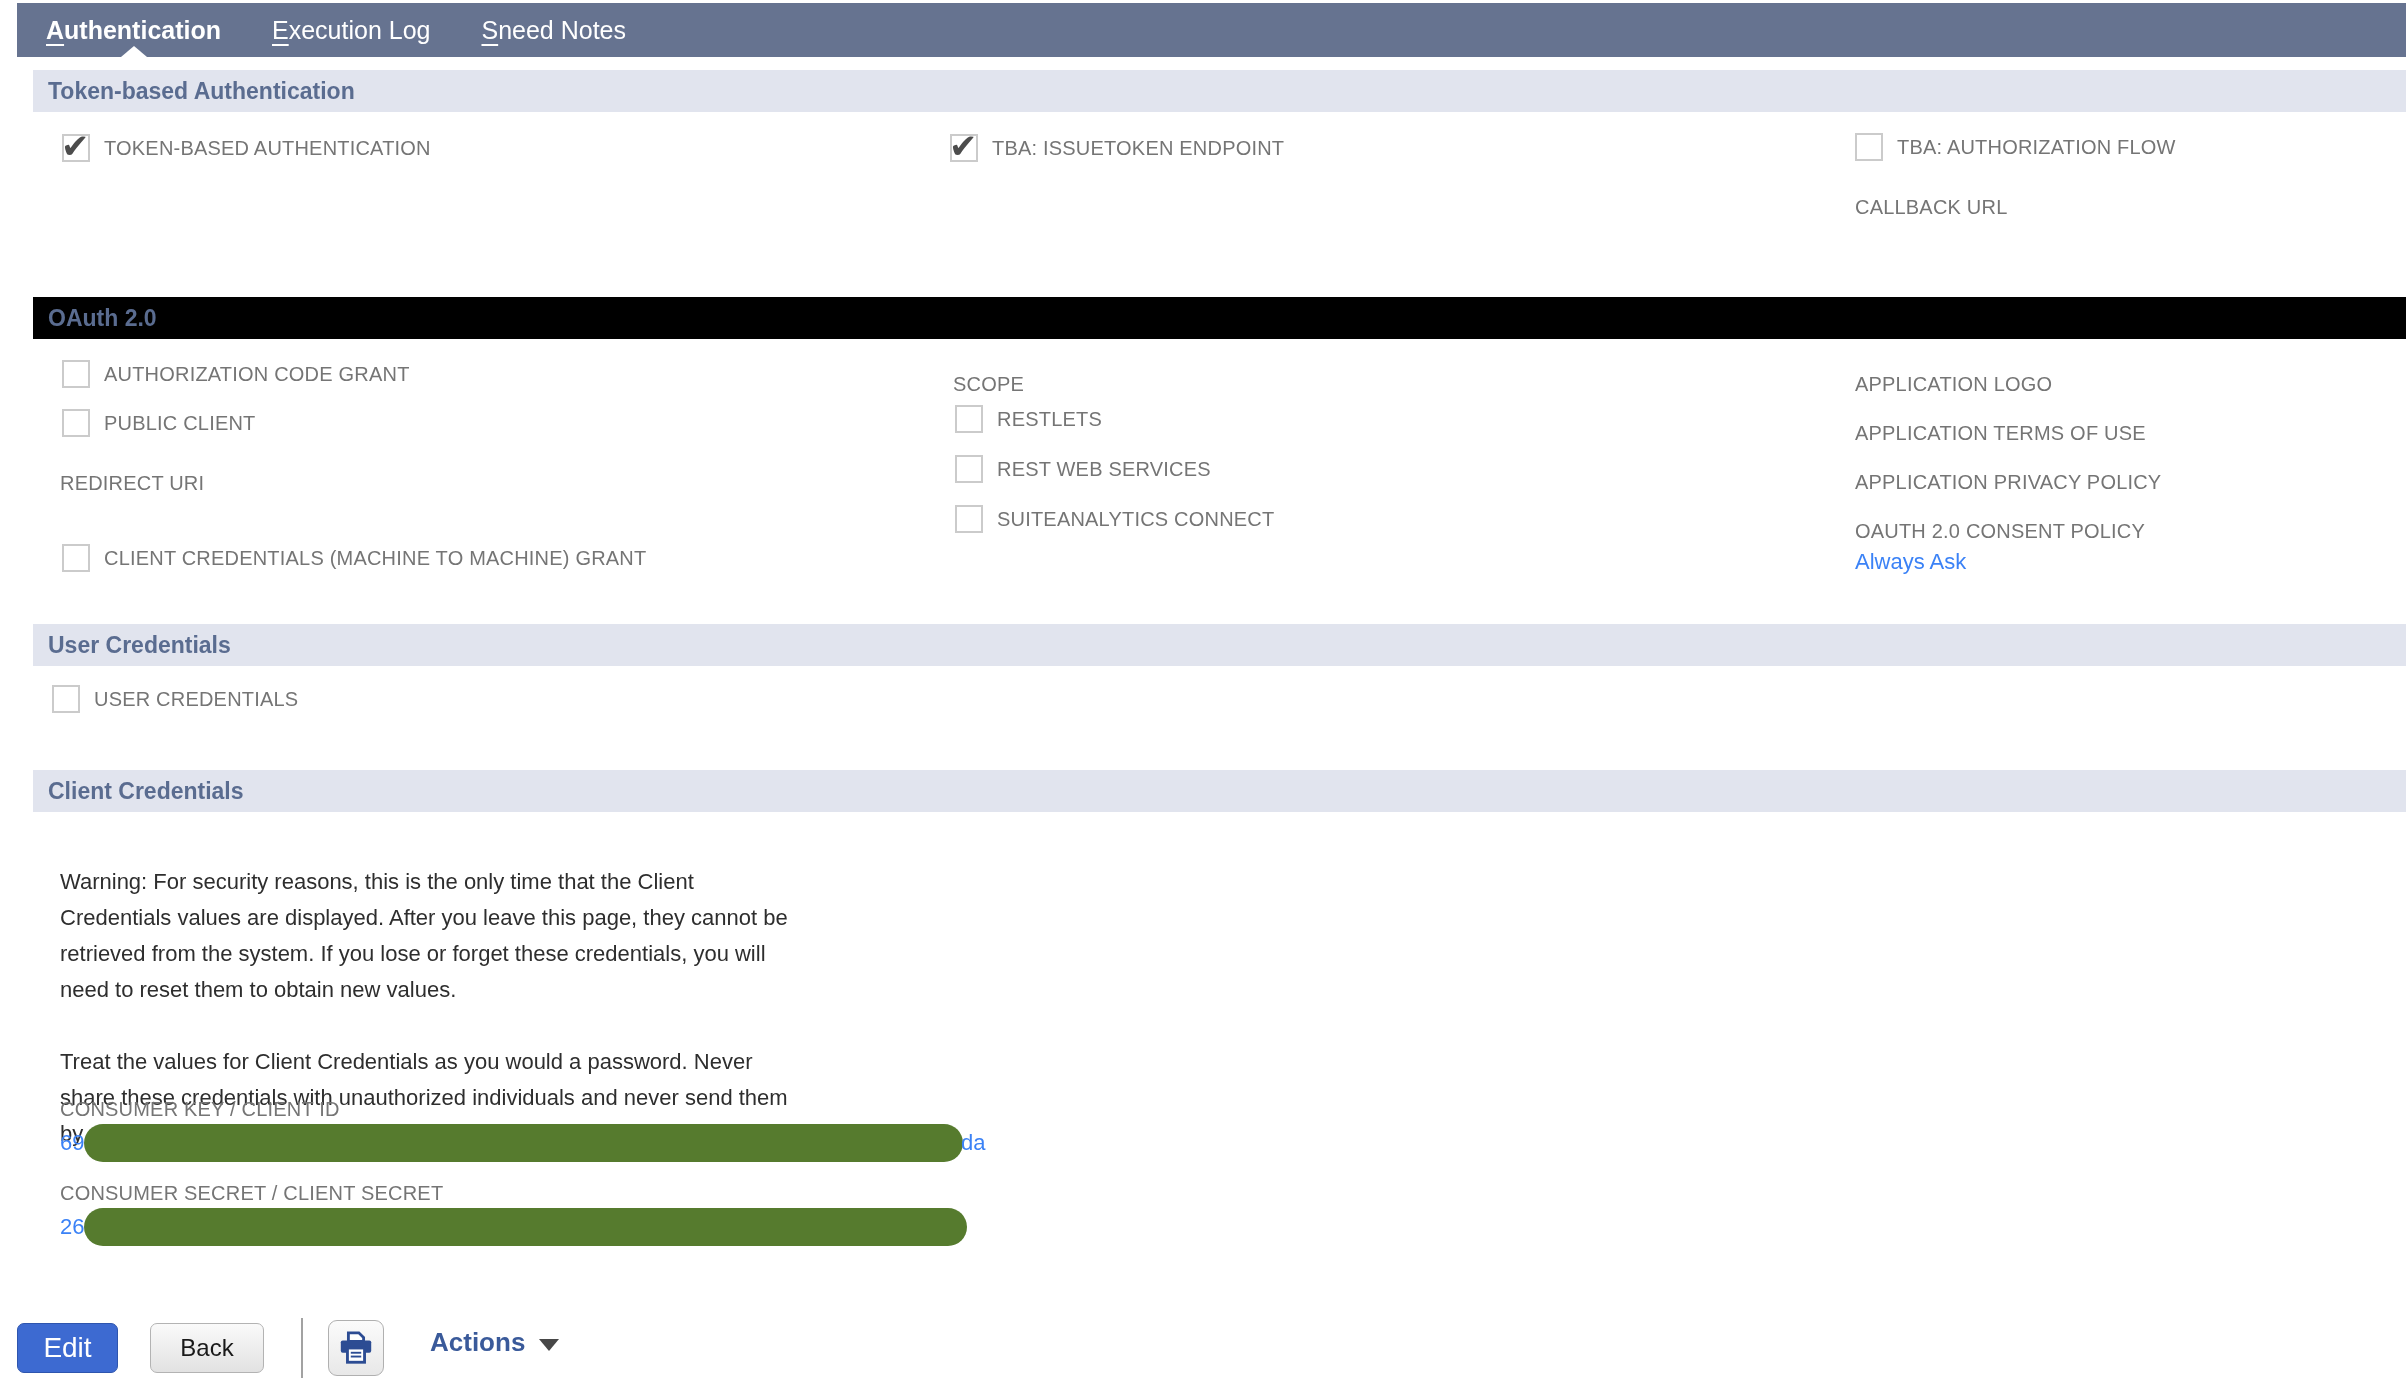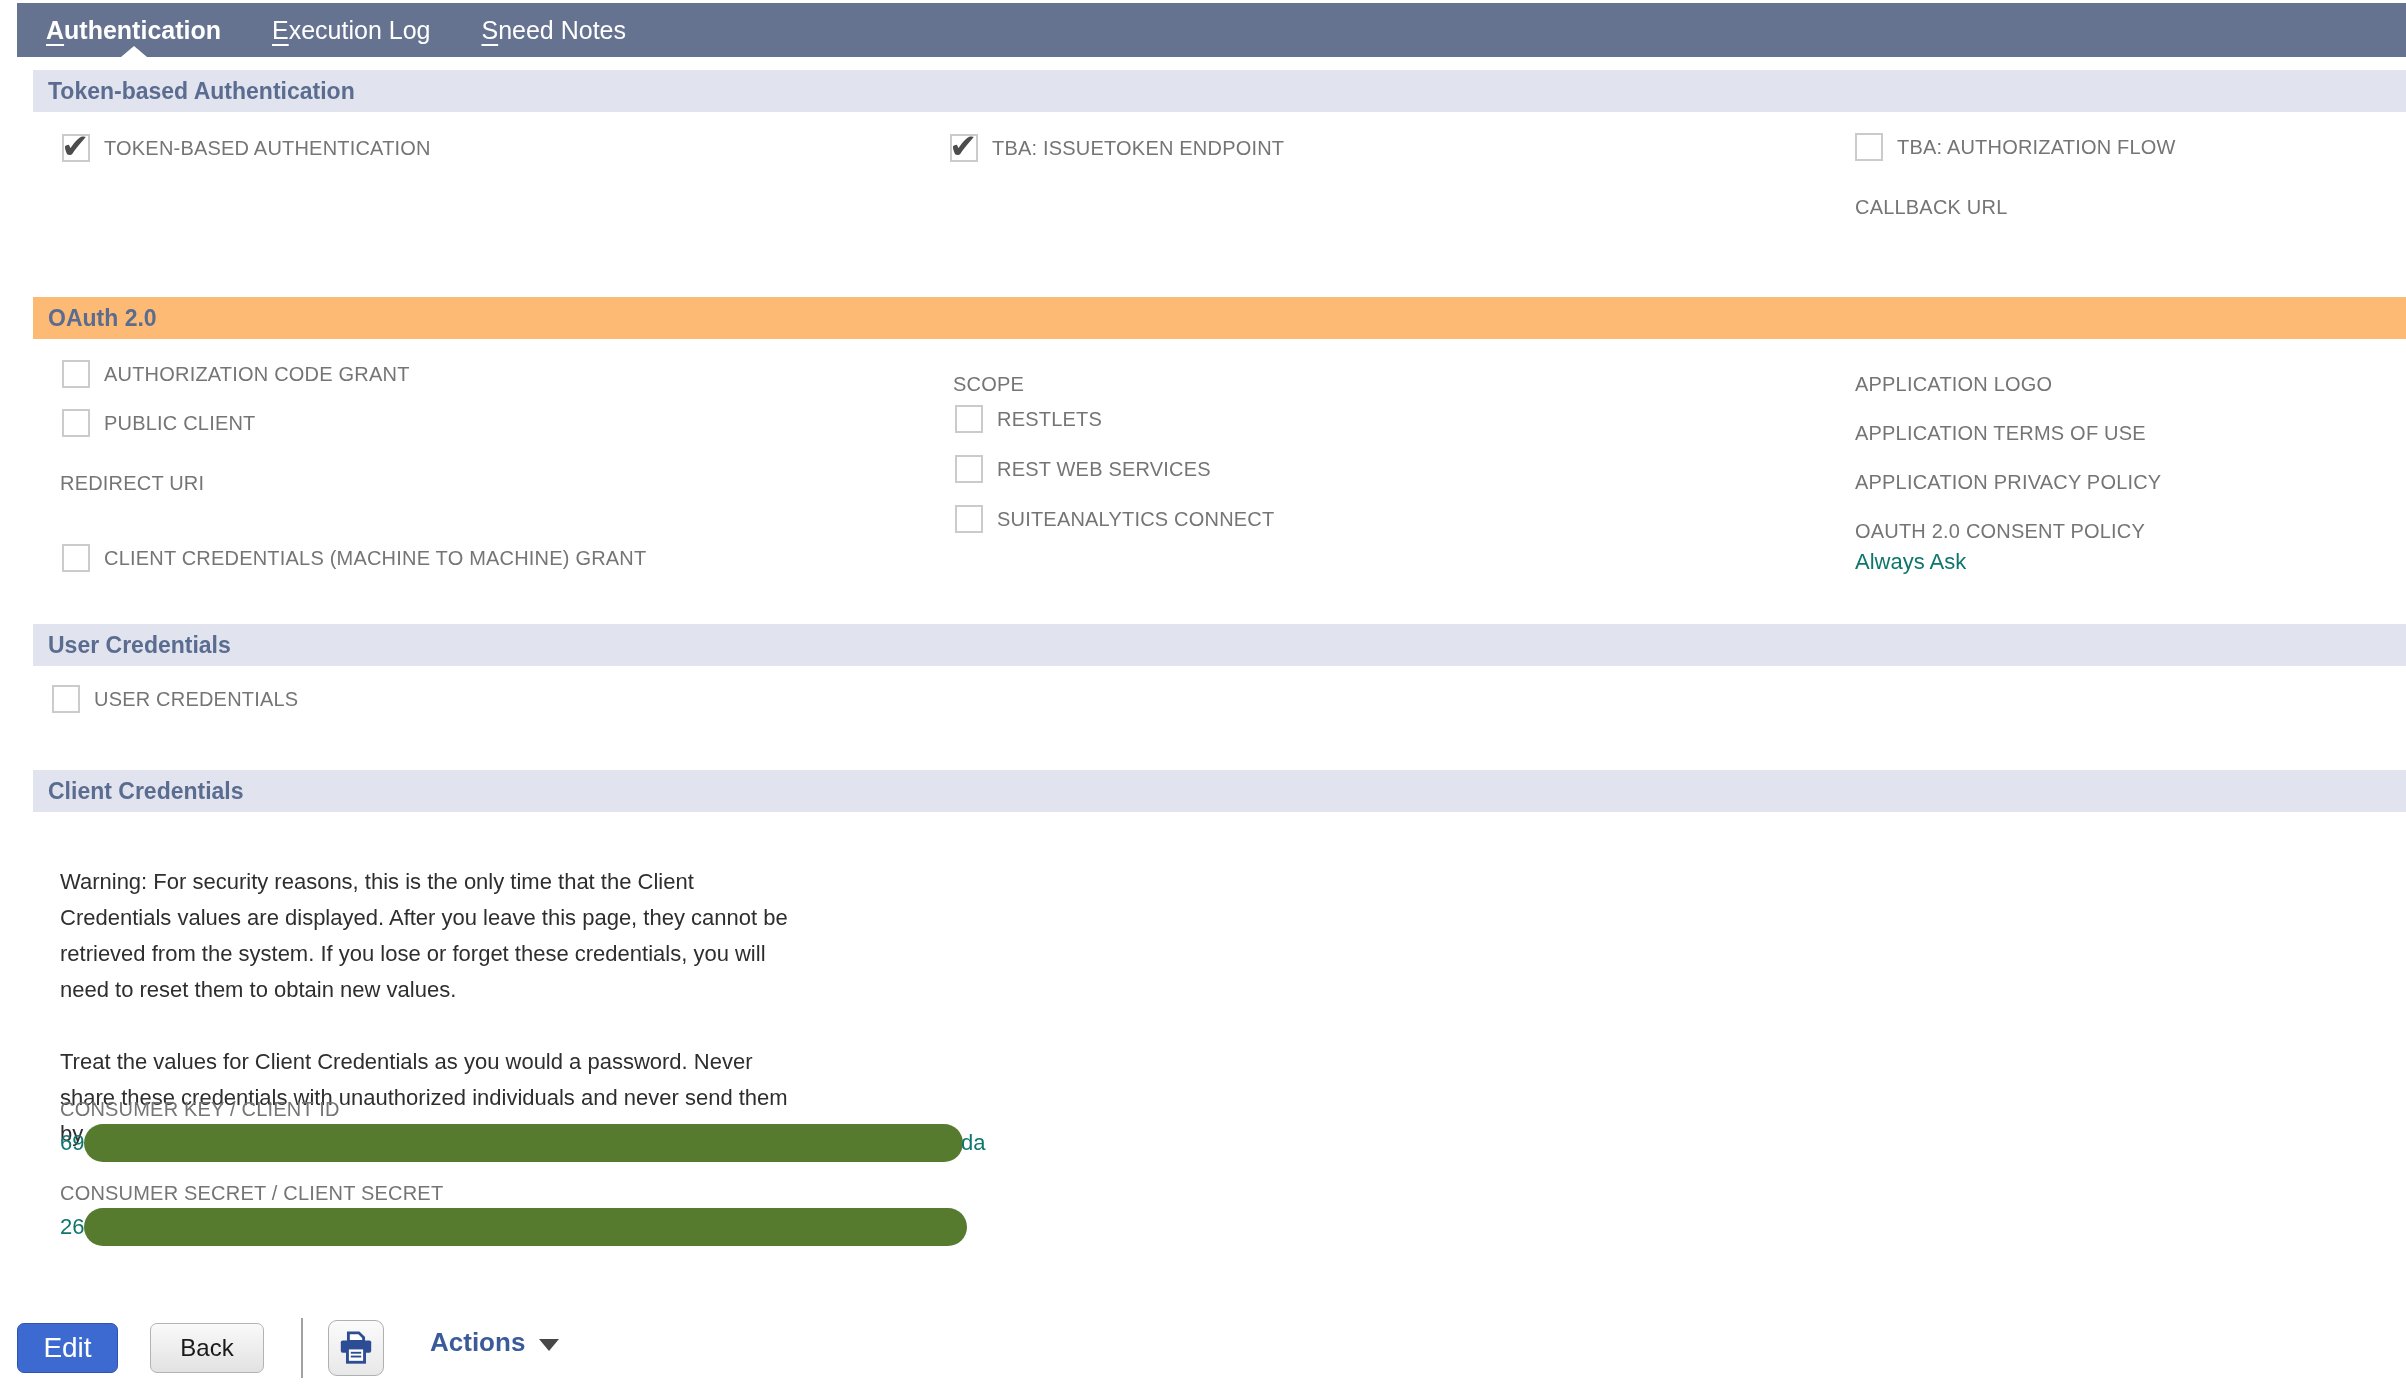--- a/index.html
+++ b/index.html
@@ -34,21 +34,21 @@
   .cb{
     width:28px;height:28px;background:#fff;border:2px solid #cbcbcb;
     box-sizing:border-box;display:inline-block;position:relative;flex:0 0 auto;cursor:pointer;
   }
   .cb.on::after{
     content:"✔";position:absolute;left:-3px;top:-7px;
     font-size:34px;line-height:34px;color:#4c4c4c;font-weight:bold;
   }
   .flbl{font-size:20px;color:#757575;letter-spacing:0.2px;white-space:nowrap;}
   .plain{position:absolute;font-size:20px;color:#757575;letter-spacing:0.2px;white-space:nowrap;}
-  .value{position:absolute;font-size:22px;color:#0f766e;white-space:nowrap;}
+  .value{position:absolute;font-size:22px;color:#3b82f6;white-space:nowrap;}
   
   .warn{
     position:absolute;left:60px;top:828px;width:930px;
     font-size:22px;line-height:36px;color:#2e2e2e;white-space:pre-line;
   }
   .warn div{margin:0;}
   
   .redbar{position:absolute;height:38px;border-radius:19px;background:#567b2e;}
   
   .btn-edit{
@@ -106,21 +106,21 @@
   <div class="row" style="left:950px;top:134px;">
     <span class="cb on"></span>
     <span class="flbl">TBA: ISSUETOKEN ENDPOINT</span>
   </div>
   <div class="row" style="left:1855px;top:133px;">
     <span class="cb"></span>
     <span class="flbl">TBA: AUTHORIZATION FLOW</span>
   </div>
   <div class="plain" style="left:1855px;top:196px;">CALLBACK URL</div>
 
-  <div class="sech" style="top: 297px; background-color: #fdba74;">
+  <div class="sech" style="top: 297px; background-color: #000000;">
     <span>OAuth 2.0</span>
   </div>
 
   <div class="row" style="left:62px;top:360px;">
     <span class="cb"></span>
     <span class="flbl">AUTHORIZATION CODE GRANT</span>
   </div>
   <div class="row" style="left:62px;top:409px;">
     <span class="cb"></span>
     <span class="flbl">PUBLIC CLIENT</span>

